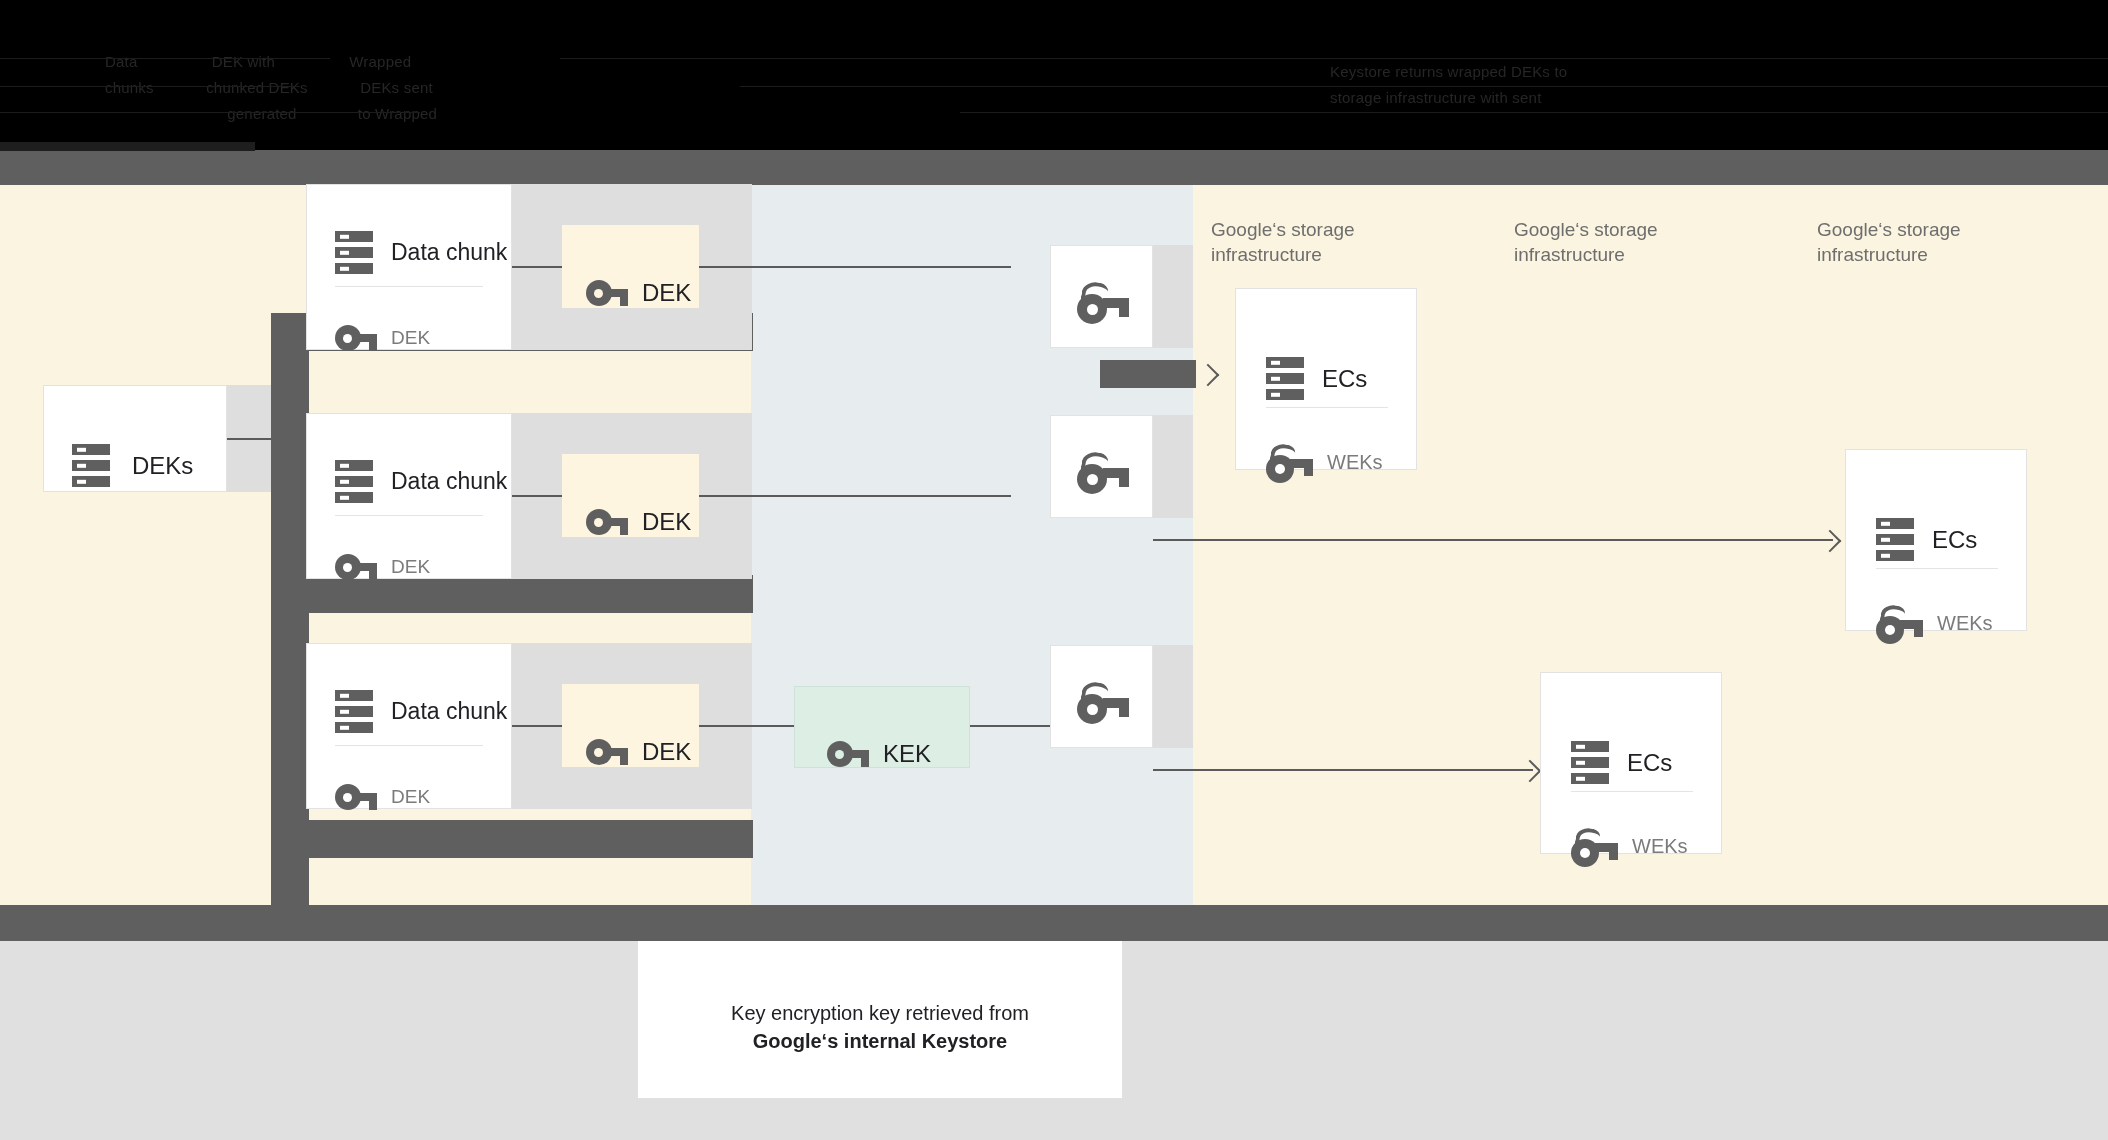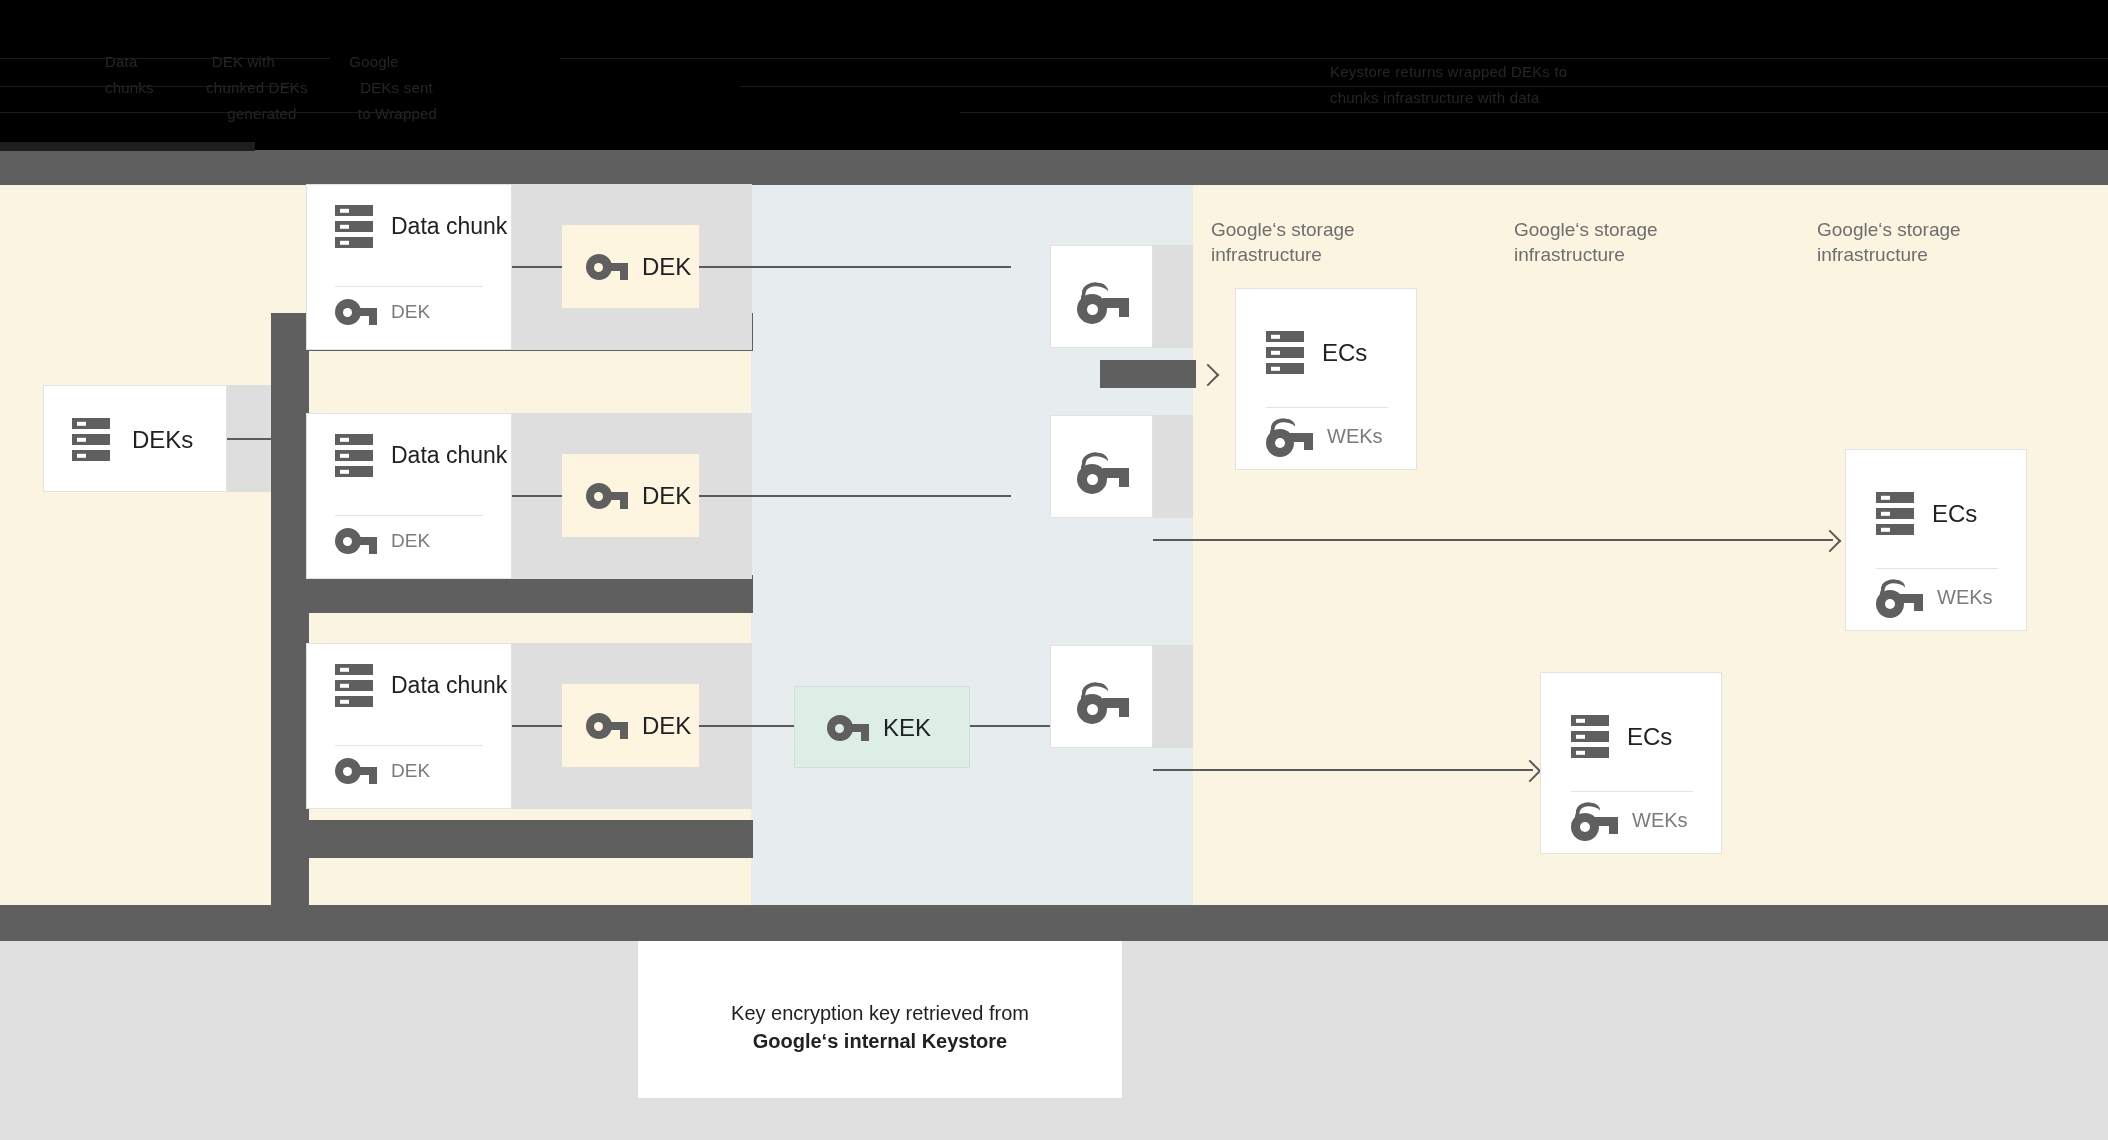--- a/index.html
+++ b/index.html
@@ -24,21 +24,21 @@
   .keybox{position:absolute;background:#fdf5e0;box-sizing:border-box;}
   .kekbox{position:absolute;background:#ddeee5;border:1px solid #cfe2d8;box-sizing:border-box;}
   .splitbar{position:absolute;background:#5f5f5f;}
 
   
   .srv{display:inline-block;vertical-align:middle;}
   .srv i{display:block;background:#5f5f5f;position:relative;}
   .srv i::before{content:"";position:absolute;left:14%;top:50%;transform:translateY(-50%);
       width:22%;height:40%;background:#fff;}
 
-  .row{display:flex;align-items:center;}
+  .row{display:flex;align-items:center;margin-top:26px;}
   .lbl{color:#202124;}
   .sublbl{color:#7b7b7b;}
   .divider{position:absolute;height:1px;background:#e4e4e4;}
 
   
   .keyico{display:inline-block;position:relative;}
   .keyico .ring{position:absolute;left:0;top:50%;transform:translateY(-50%);
       border-radius:50%;background:#5f5f5f;}
   .keyico .hole{position:absolute;border-radius:50%;background:inherit;}
   .keyico .shaft{position:absolute;top:50%;transform:translateY(-50%);background:#5f5f5f;}
@@ -62,25 +62,25 @@
   #caption{position:absolute;left:638px;top:941px;width:484px;height:157px;background:#fff;
       text-align:center;box-sizing:border-box;padding-top:28px;}
   #caption .t1{font-size:20px;font-weight:bold;color:#202124;}
   #caption .t2{font-size:20px;color:#202124;margin-top:30px;line-height:28px;}
   #caption .t2 b{font-weight:bold;}
 </style>
 </head>
 <body>
 
 <div id="topbar">
-  <div class="hdrtxt" style="left:105px;top:52px;">Data                 DEK with                 Google</div>
+  <div class="hdrtxt" style="left:105px;top:52px;">Data                 DEK with                 Wrapped</div>
   <div class="hdrtxt" style="left:105px;top:78px;">chunks            chunked DEKs            DEKs sent</div>
   <div class="hdrtxt" style="left:105px;top:104px;">                            generated              to Wrapped</div>
   <div class="hdrtxt" style="left:1330px;top:62px;">Keystore returns wrapped DEKs to</div>
-  <div class="hdrtxt" style="left:1330px;top:88px;">chunks infrastructure with data</div>
+  <div class="hdrtxt" style="left:1330px;top:88px;">storage infrastructure with sent</div>
   <div class="hdrline" style="left:0px;top:58px;width:330px;"></div>
   <div class="hdrline" style="left:0px;top:86px;width:300px;"></div>
   <div class="hdrline" style="left:0px;top:112px;width:420px;"></div>
   <div class="hdrline" style="left:560px;top:58px;width:1548px;"></div>
   <div class="hdrline" style="left:740px;top:86px;width:1368px;"></div>
   <div class="hdrline" style="left:960px;top:112px;width:1148px;"></div>
 </div>
 
 <div id="darkband">
   <div class="notch"></div>

